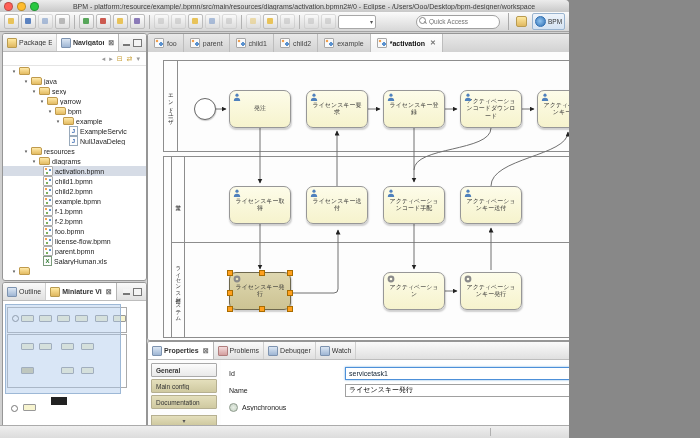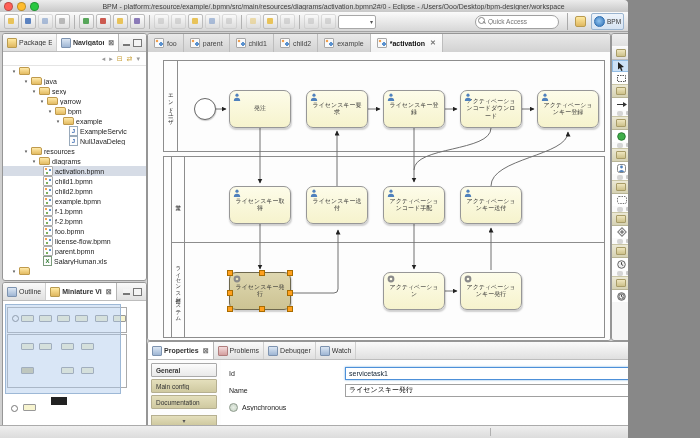--- a/index.html
+++ b/index.html
@@ -1,16 +1,16 @@
 <!DOCTYPE html>
 <html><head>
 <meta charset="utf-8">
 <style>
   html,body{margin:0;padding:0;background:#888;}
-  .window{position:relative;width:628px;height:438px;background:#d0d0d0;overflow:hidden;
+  .window{position:relative;width:569px;height:438px;background:#d0d0d0;overflow:hidden;
     font-family:"Liberation Sans",sans-serif;border-radius:4px 4px 0 0;}
   
   .titlebar{position:absolute;left:0;top:0;right:0;height:12px;
     background:linear-gradient(#ececec,#c8c8c8);border-bottom:1px solid #979797;
     display:flex;align-items:center;border-radius:4px 4px 0 0;}
   .light{width:7px;height:7px;border-radius:50%;margin-left:4px;border:0.5px solid rgba(0,0,0,.25);}
   .l-red{background:#ff5f57;} .l-yel{background:#febc2e;} .l-grn{background:#28c840;}
   .title-text{flex:1;text-align:center;font-size:7px;color:#3c3c3c;white-space:nowrap;overflow:hidden;padding:0 6px;}
   
   .toolbar{position:absolute;left:0;top:12px;right:0;height:19px;

